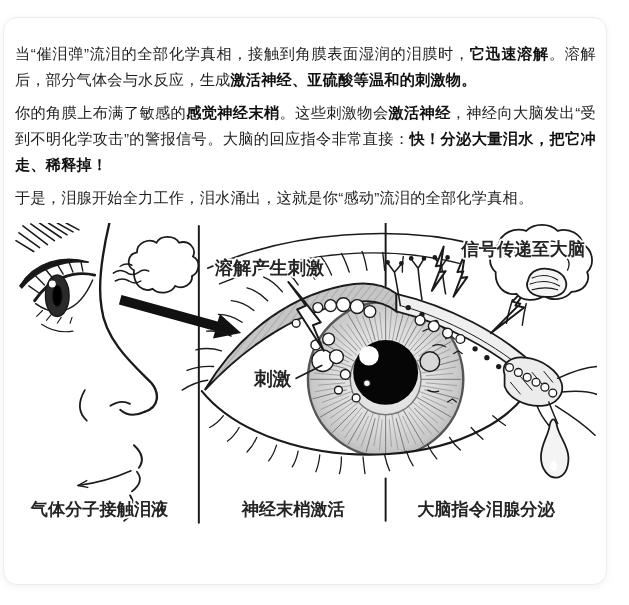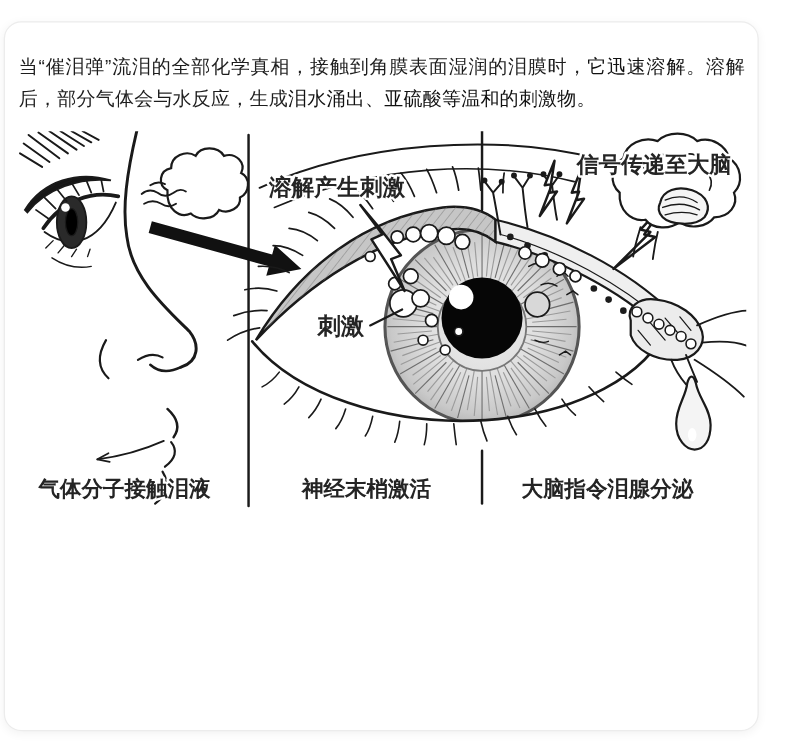--- a/index.html
+++ b/index.html
@@ -3,33 +3,35 @@
 <meta charset="utf-8">
 <style>
   html,body{margin:0;padding:0;background:#ffffff;}
   body{width:629px;height:605px;overflow:hidden;
        font-family:"Liberation Sans","DejaVu Sans",sans-serif;}
   .card{box-sizing:border-box;position:absolute;left:3px;top:17px;width:604px;height:568px;
         background:#ffffff;border:1px solid #ececec;border-radius:14px;
         box-shadow:0 2px 8px rgba(0,0,0,0.05);padding:23px 10px 0 11px;}
   .article p{margin:0 0 7px 0;font-size:15.2px;line-height:26px;color:#1d1d1d;
              letter-spacing:0.2px;text-align:justify;}
-  .article b{font-weight:400;color:#111;}
+  .article b{font-weight:700;color:#111;}
   figure{margin:12px 0 0 0;padding:0;}
   svg{display:block;width:582px;height:auto;}
   svg text{font-family:"Liberation Sans","DejaVu Sans",sans-serif;font-weight:600;fill:#242424;
            paint-order:stroke;stroke:#ffffff;stroke-width:4px;stroke-linejoin:round;}
   .ln{stroke:#1a1a1a;fill:none;stroke-linecap:round;}
 </style>
 </head>
 <body>
 
 <div class="card">
   <div class="article">
-    <p><span>当“催泪弹”流泪的全部化学真相，接触到角膜表面湿润的泪膜时，</span><b>它迅速溶解</b><span>。溶解后，部分气体会与水反应，生成</span><b>泪水涌出、亚硫酸等温和的刺激物。</b></p>
+    <p><span>当“催泪弹”流泪的全部化学真相，接触到角膜表面湿润的泪膜时，</span><b>它迅速溶解</b><span>。溶解后，部分气体会与水反应，生成</span><b>激活神经、亚硫酸等温和的刺激物。</b></p>
+    <p><span>你的角膜上布满了敏感的</span><b>感觉神经末梢</b><span>。这些刺激物会</span><b>激活神经</b><span>，神经向大脑发出“受到不明化学攻击”的警报信号。大脑的回应指令非常直接：</span><b>快！分泌大量泪水，把它冲走、稀释掉！</b></p>
+    <p><span>于是，泪腺开始全力工作，泪水涌出，这就是你“感动”流泪的全部化学真相。</span></p>
   </div>
 
   <figure>
   <svg viewBox="0 0 592 326" xmlns="http://www.w3.org/2000/svg">
     <defs>
       <radialGradient id="irisGrad" cx="50%" cy="48%" r="55%">
         <stop offset="0%" stop-color="#efefef"></stop>
             <stop offset="55%" stop-color="#dedede"></stop>
         <stop offset="85%" stop-color="#c9c9c9"></stop>
             <stop offset="100%" stop-color="#b2b2b2"></stop>

